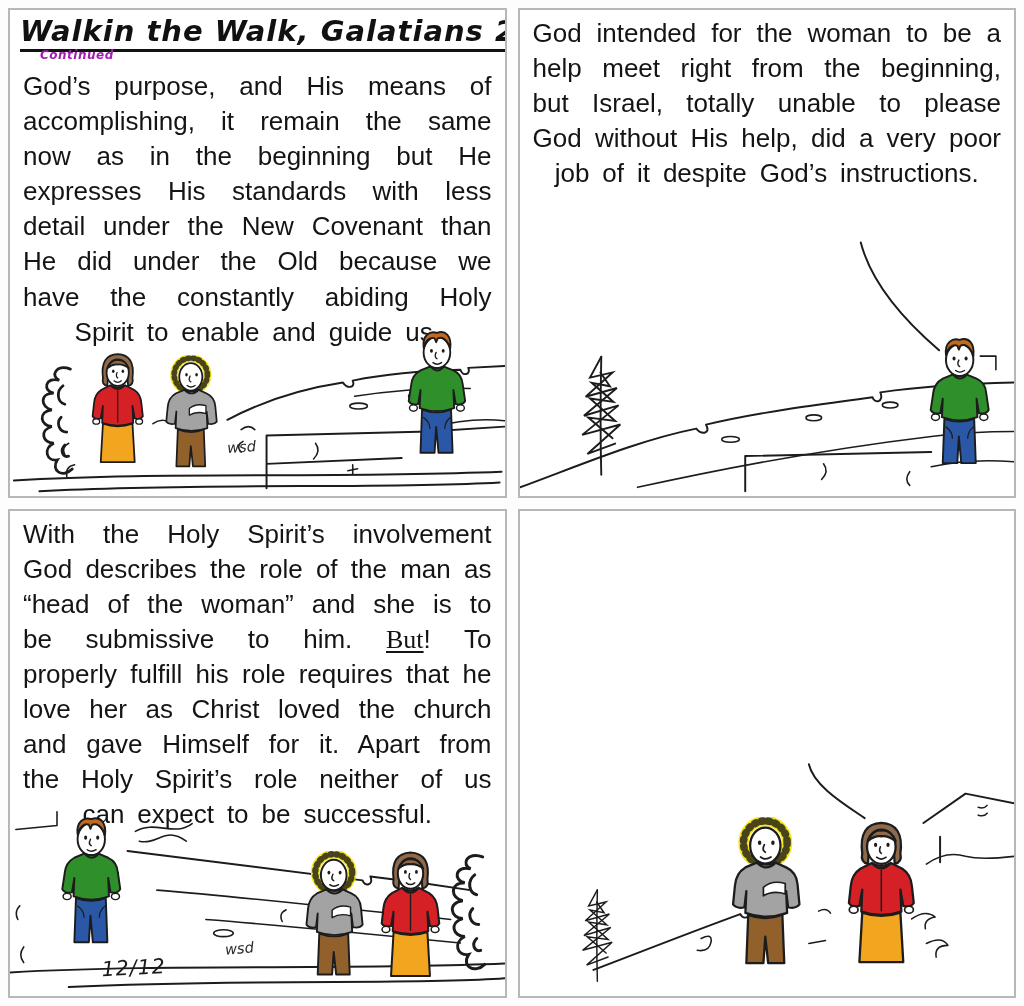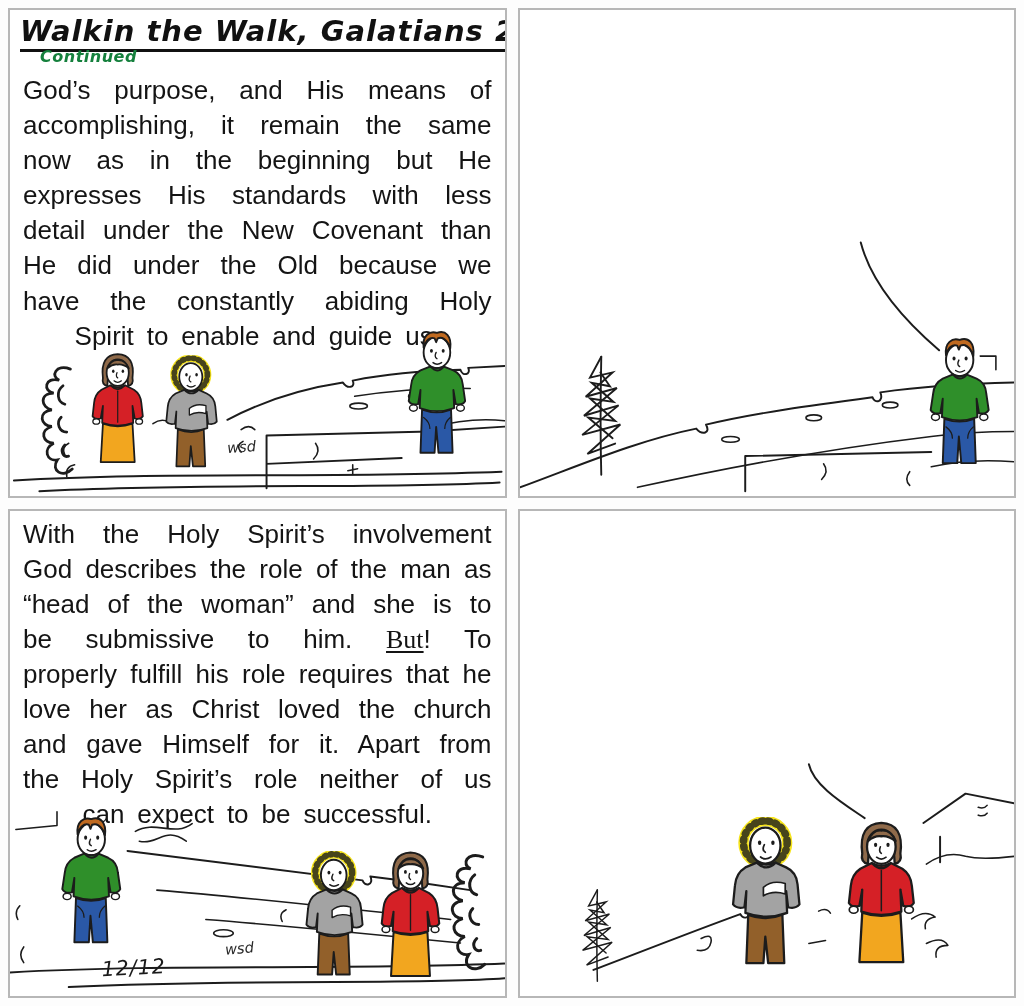--- a/index.html
+++ b/index.html
@@ -25,21 +25,21 @@
     margin:4px 10px 0;text-align:center;
     font-family:"DejaVu Sans", sans-serif;
     font-style:italic;font-weight:bold;
     font-size:29px;letter-spacing:1px;color:#111;
     white-space:nowrap;
   }
   .title .uline{border-bottom:3px solid #111;padding-bottom:1px;}
   .continued{
     font-family:"DejaVu Sans", sans-serif;
     font-style:italic;font-weight:bold;
-    font-size:16px;letter-spacing:0.5px;color:#15803d;
+    font-size:12px;letter-spacing:0.5px;color:#a21caf;
     margin:1px 0 0 30px;line-height:1;
   }
   .panel-text{
     margin:6px 13px 0;
     font-size:26px;line-height:1.35;color:#141414;
     text-align:justify;text-align-last:center;
     word-spacing:0.22em;
   }
   .p1 .panel-text{margin-top:8px;}
   .u-word{text-decoration:underline;text-underline-offset:3px;font-family:Liberation Serif, serif;}
@@ -144,20 +144,21 @@
         </g>
         <use href="#bush" x="22" y="38" width="52" height="124"></use>
         <use href="#fig-woman" x="76" y="26" width="68" height="117"></use>
         <use href="#fig-spirit" x="150" y="30" width="70" height="118"></use>
         <use href="#fig-man" x="400" y="4" width="72" height="132"></use>
         <text class="sig" x="222" y="130" transform="rotate(-4 222 130)">wsd</text>
       </svg>
     </section>
 
     <section class="panel p2">
+      <p class="panel-text">God intended for the woman to be a help meet right from the beginning, but Israel, totally unable to please God without His help, did a very poor job of it despite God’s instructions.</p>
       <svg class="art" viewBox="0 0 505 268" height="268">
         <g>
           <path class="stroke" d="M0,262 C60,240 120,214 180,202 C186,209 195,207 190,198 C240,186 300,178 360,170 C362,177 372,175 368,165 C410,159 460,156 505,155"></path>
           <path class="stroke thin" d="M120,262 C220,240 320,222 420,210 Q460,205 505,205 M420,241 Q460,232 505,236"></path>
           <ellipse class="stroke thin" cx="215" cy="213" rx="9" ry="3"></ellipse>
           <ellipse class="stroke thin" cx="300" cy="191" rx="8" ry="3"></ellipse>
           <ellipse class="stroke thin" cx="378" cy="178" rx="8" ry="3"></ellipse>
         </g>
         <path class="stroke" d="M348,12 C360,58 400,98 428,122"></path>
         <g>

